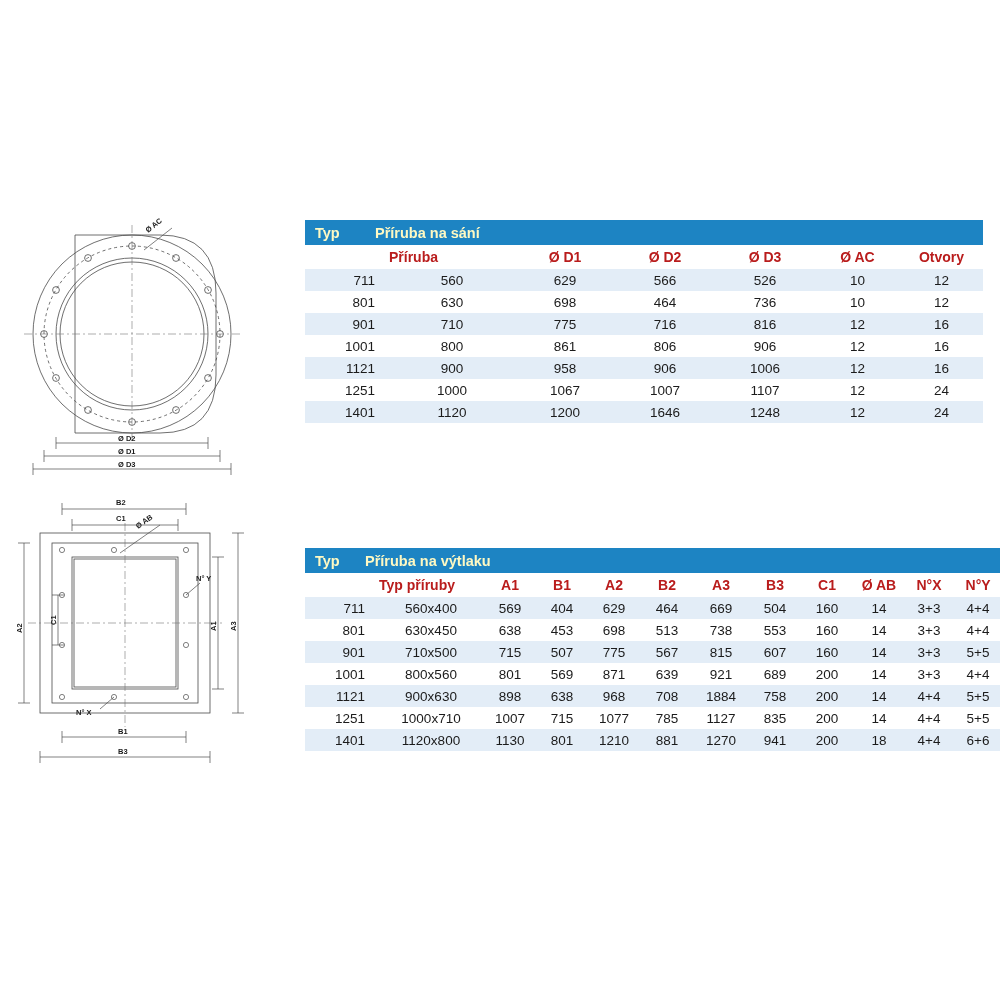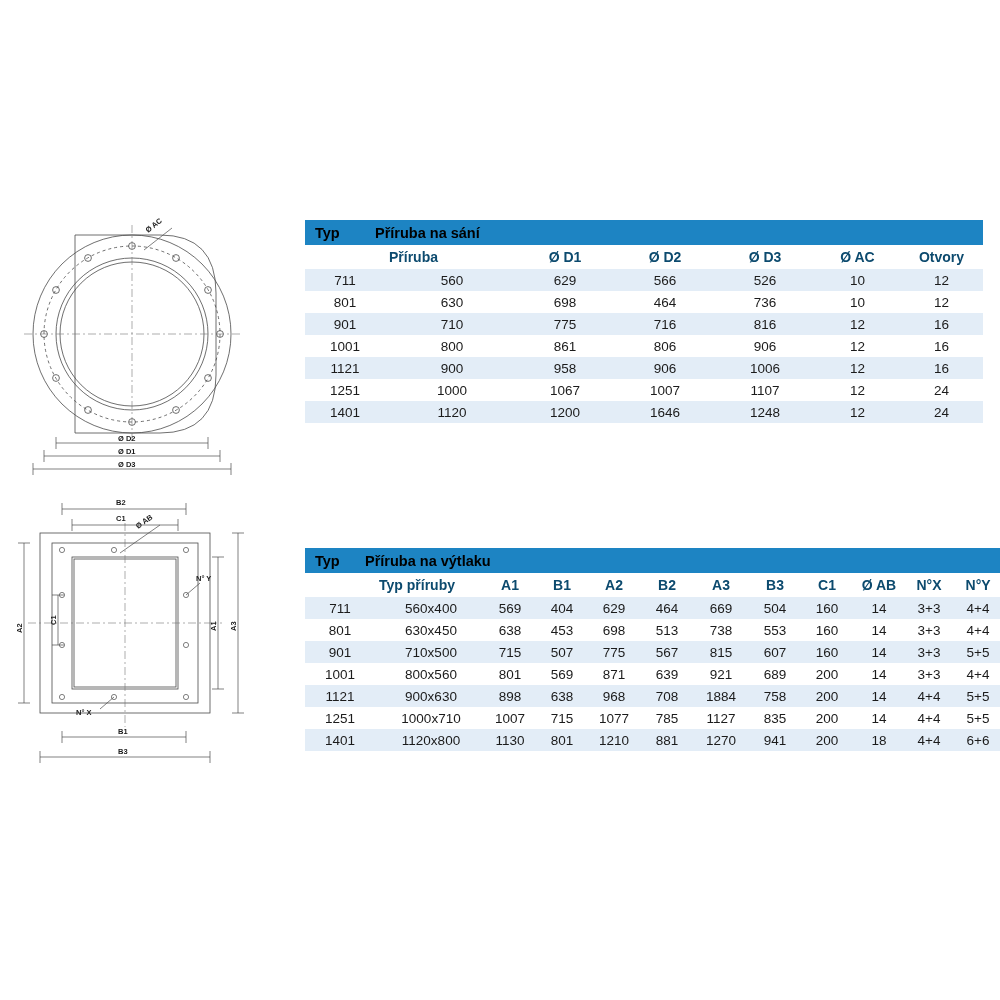--- a/index.html
+++ b/index.html
@@ -62,37 +62,37 @@
     width: 100%;
     table-layout: fixed;
   }
   th, td {
     padding: 0;
     margin: 0;
   }
 
   .hdr-row td {
     background: #1d84c3;
-    color: #000000;
+    color: #fef9c3;
     font-weight: bold;
     font-size: 14.5px;
     height: 25px;
     vertical-align: middle;
   }
   .hdr-typ {
     text-align: left;
     padding-left: 10px !important;
   }
   .hdr-title {
     text-align: left;
   }
 
   .sub-row td {
     background: #ffffff;
-    color: #0c4a6e;
+    color: #b91c1c;
     font-weight: bold;
     font-size: 14px;
     height: 24px;
     vertical-align: middle;
     text-align: center;
   }
   .sub-row td.left-col {
     text-align: left;
     padding-left: 10px;
   }
@@ -104,21 +104,21 @@
   tbody tr td {
     height: 22px;
     font-size: 13.5px;
     text-align: center;
     vertical-align: middle;
     color: #1b1b1b;
   }
   tbody tr.odd td { background: #e3edf7; }
   tbody tr.even td { background: #ffffff; }
   tbody tr td.left-col {
-    text-align: center;
+    text-align: right;
     padding-left: 10px;
     font-weight: normal;
   }
   tbody tr td.label-col {
     text-align: center;
     padding-left: 14px;
   }
 
   .tbl-wrap {
     background: #ffffff;

